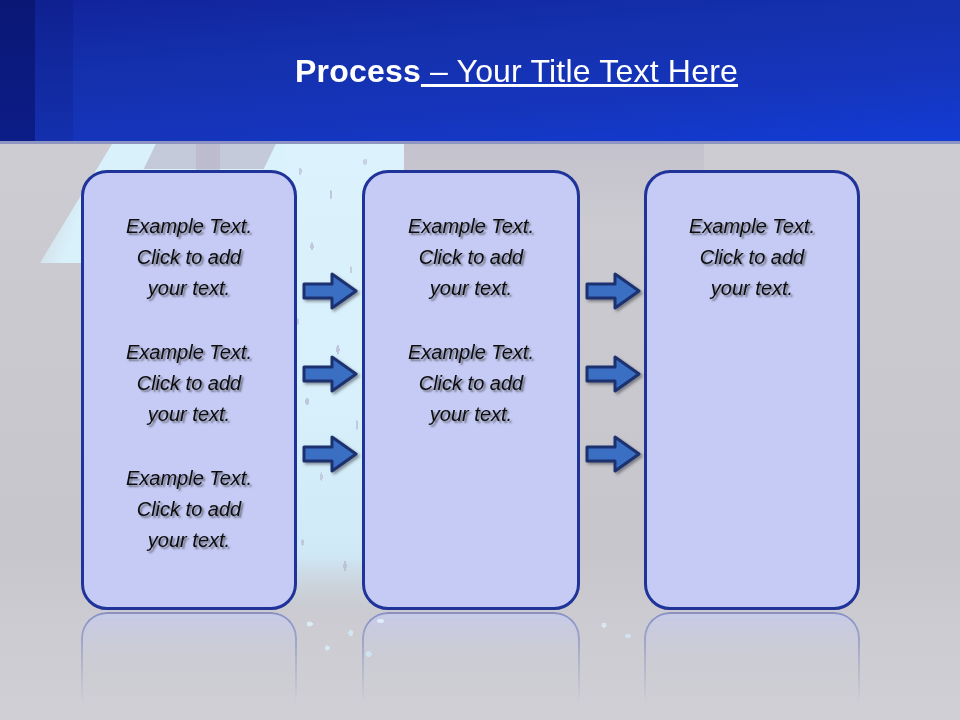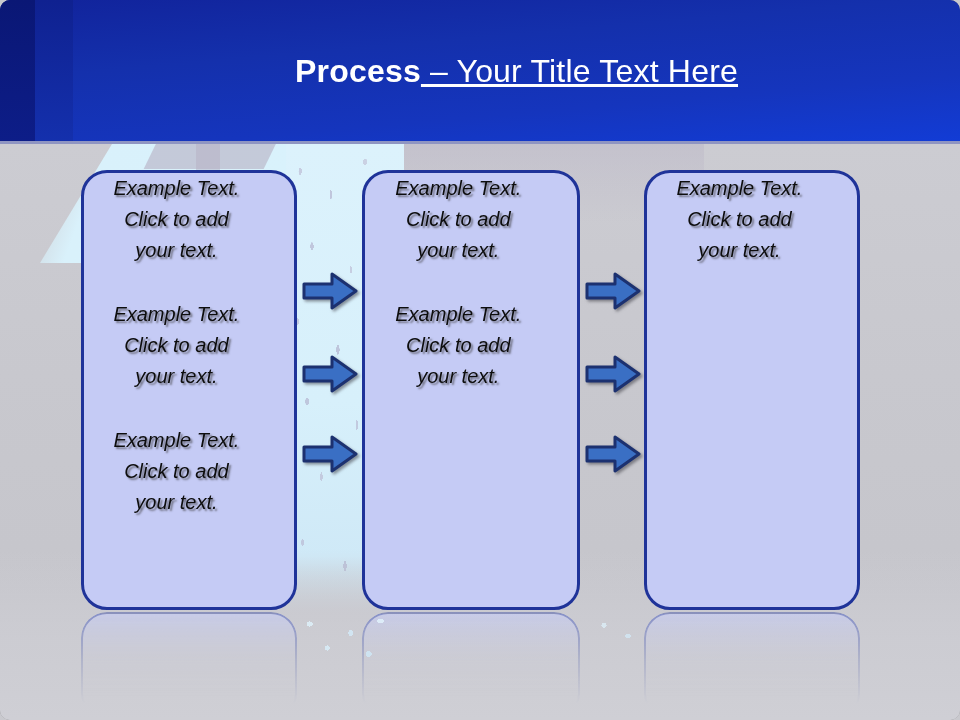--- a/index.html
+++ b/index.html
@@ -4,21 +4,20 @@
 <style>
   html,body{margin:0;padding:0;}
   body{
     width:960px;height:720px;overflow:hidden;
     font-family:"Liberation Sans", sans-serif;
     background:#c9c9ce;
   }
   #slide{
     position:relative;width:960px;height:720px;overflow:hidden;
     background:#737373;
-    border-radius:10px;
   }
 
   
   .bg-layer{position:absolute;left:0;top:143px;width:960px;height:577px;overflow:hidden;}
   .bg-base{
     position:absolute;inset:0;
     background:
       linear-gradient(180deg,#ccccd2 0%, #c8c8ce 40%, #c6c6cc 70%, #c3c3c9 100%);
   }
   .bg-pale-left{
@@ -95,21 +94,22 @@
   .title .t-bold{font-weight:bold;}
   .title .t-rest{font-weight:normal;text-decoration:underline;}
 
   
   .box{
     position:absolute;
     background:#c5cbf5;
     border:3px solid #1f3399;
     border-radius:26px;
     box-sizing:border-box;
-    display:flex;flex-direction:column;
+    display:flex;flex-direction:column;align-items:center;
+    padding-top:38px;
   }
   .box-1{left:81px;top:170px;width:216px;height:440px;}
   .box-2{left:362px;top:170px;width:218px;height:440px;}
   .box-3{left:644px;top:170px;width:216px;height:440px;}
 
   .txt-block{
     width:88%;
     text-align:center;
     font-style:italic;
     font-size:20px;

